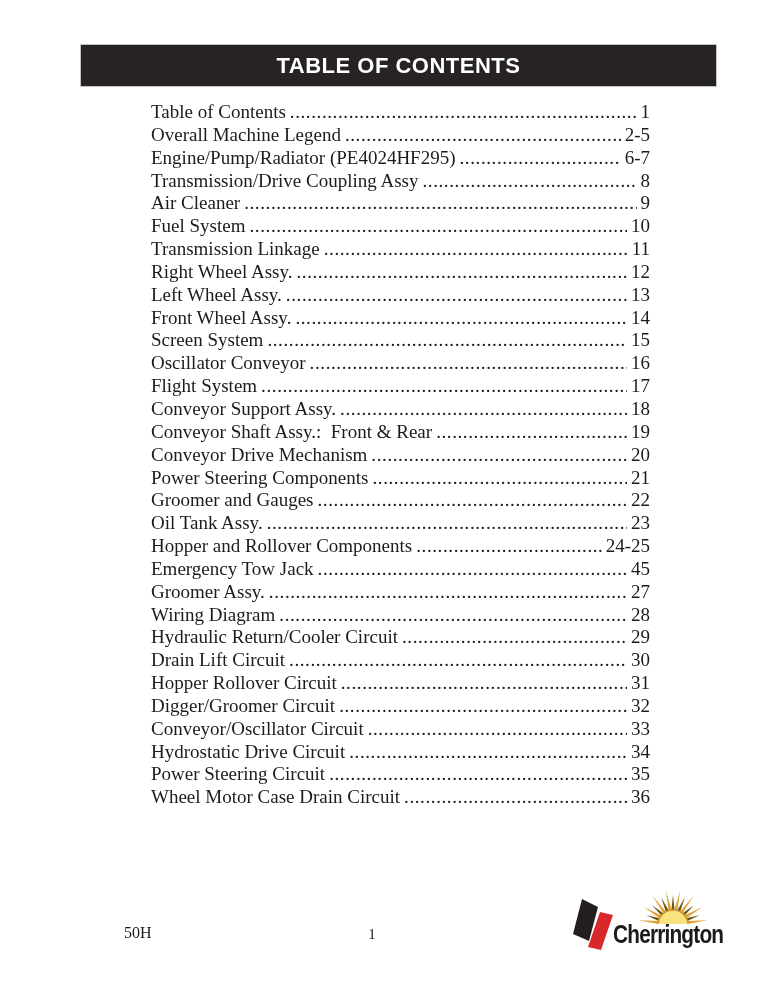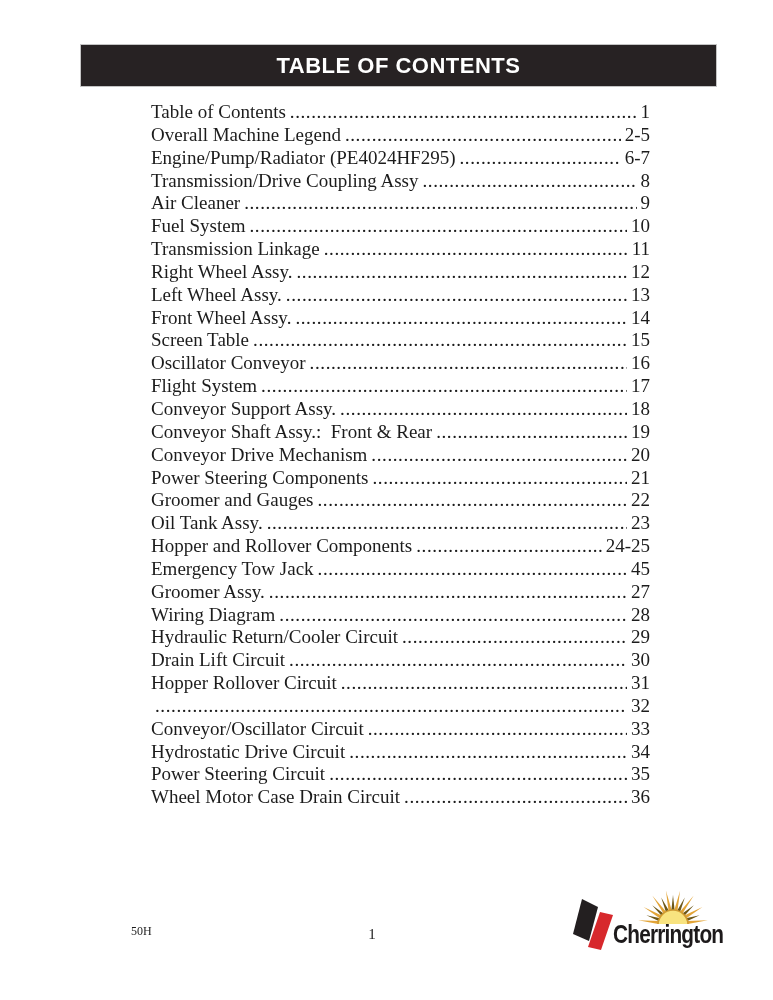--- a/index.html
+++ b/index.html
@@ -68,23 +68,23 @@
   }
   .toc-page {
     flex: 0 0 auto;
     text-align: right;
     padding-left: 2px;
   }
 
   
   .footer-model {
     position: absolute;
-    left: 131px;
+    left: 124px;
     top: 924px;
-    font-size: 12px;
+    font-size: 16px;
   }
   .footer-pageno {
     position: absolute;
     left: 360px;
     top: 926px;
     width: 24px;
     text-align: center;
     font-size: 15px;
   }
 
@@ -192,21 +192,21 @@
       <span class="toc-page">13</span>
     </div>
 
     <div class="toc-row">
       <span class="toc-title">Front Wheel Assy.</span>
       <span class="toc-dots">................................................................................................................................................................</span>
       <span class="toc-page">14</span>
     </div>
 
     <div class="toc-row">
-      <span class="toc-title">Screen Table</span>
+      <span class="toc-title">Screen System</span>
       <span class="toc-dots">................................................................................................................................................................</span>
       <span class="toc-page">15</span>
     </div>
 
     <div class="toc-row">
       <span class="toc-title">Oscillator Conveyor</span>
       <span class="toc-dots">................................................................................................................................................................</span>
       <span class="toc-page">16</span>
     </div>
 
@@ -288,20 +288,21 @@
       <span class="toc-page">30</span>
     </div>
 
     <div class="toc-row">
       <span class="toc-title">Hopper Rollover Circuit</span>
       <span class="toc-dots">................................................................................................................................................................</span>
       <span class="toc-page">31</span>
     </div>
 
     <div class="toc-row">
+      <span class="toc-title">Digger/Groomer Circuit</span>
       <span class="toc-dots">................................................................................................................................................................</span>
       <span class="toc-page">32</span>
     </div>
 
     <div class="toc-row">
       <span class="toc-title">Conveyor/Oscillator Circuit</span>
       <span class="toc-dots">................................................................................................................................................................</span>
       <span class="toc-page">33</span>
     </div>
 

